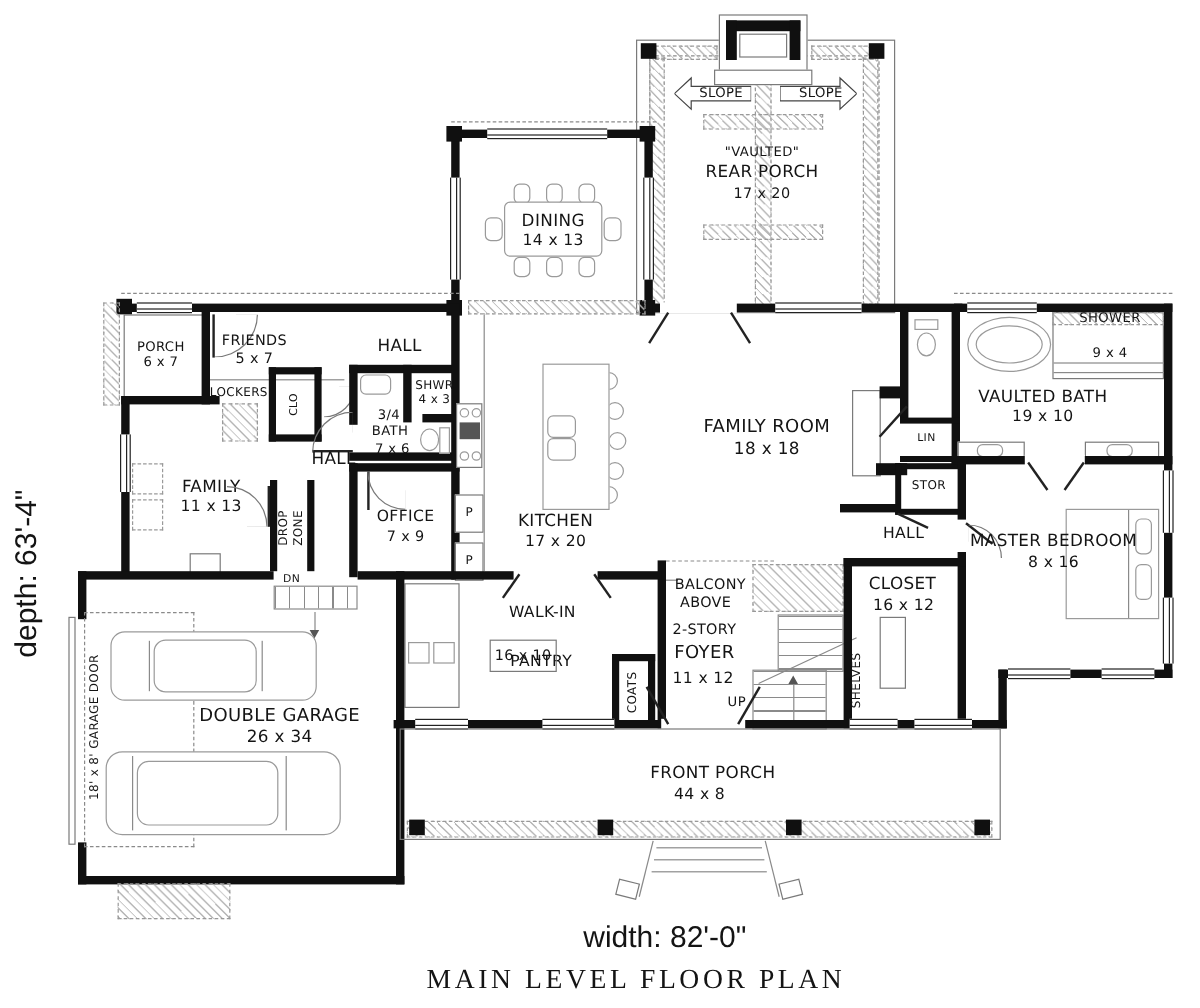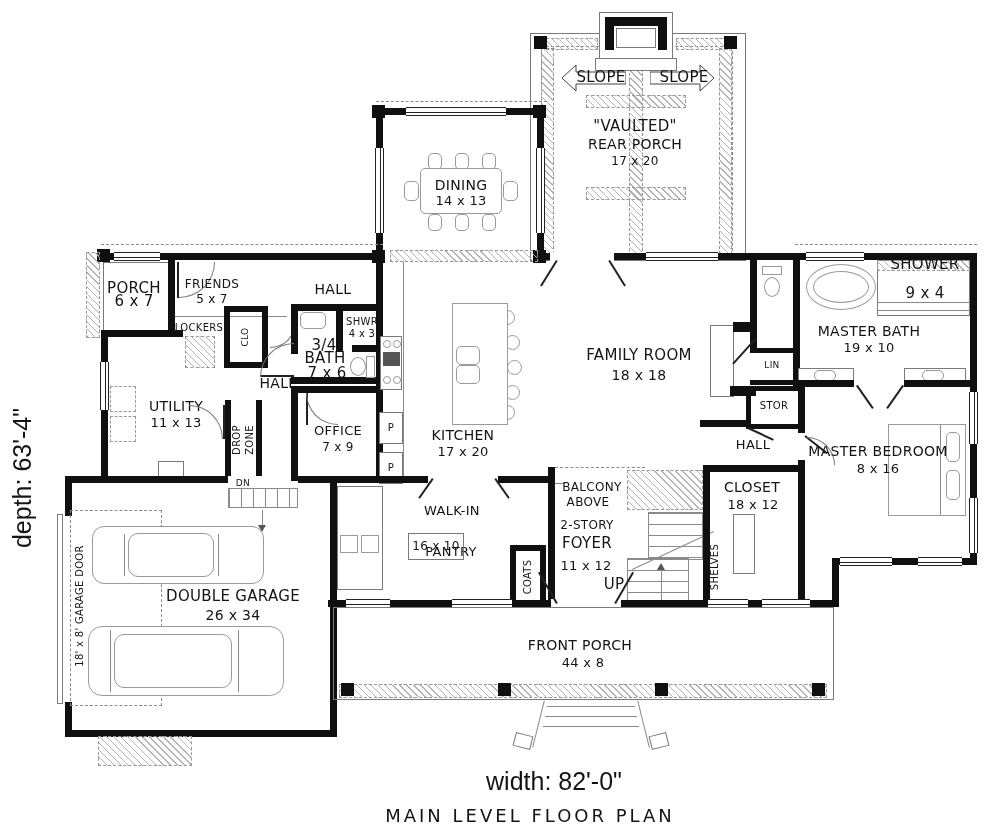--- a/index.html
+++ b/index.html
@@ -29,24 +29,24 @@
           background-image:repeating-linear-gradient(to right,#8a8a8a 0,#8a8a8a 1px,transparent 1px,transparent 12px);}
   .arc{position:absolute;box-sizing:border-box;background:transparent;}
   .arc-tl{border-top:1px solid #777;border-left:1px solid #777;border-radius:100% 0 0 0;}
   .arc-tr{border-top:1px solid #777;border-right:1px solid #777;border-radius:0 100% 0 0;}
   .arc-bl{border-bottom:1px solid #777;border-left:1px solid #777;border-radius:0 0 0 100%;}
   .arc-br{border-bottom:1px solid #777;border-right:1px solid #777;border-radius:0 0 100% 0;}
   .leaf{position:absolute;background:#222;}
   .lbl{position:absolute;color:#141414;text-align:center;line-height:1.05;white-space:nowrap;
        letter-spacing:.3px;transform:translate(-50%,-50%);}
   .rot{transform:translate(-50%,-50%) rotate(-90deg);}
-  .s9{font-size:9px}.s10{font-size:10px}.s11{font-size:15px}.s12{font-size:12px}
+  .s9{font-size:9px}.s10{font-size:10px}.s11{font-size:11px}.s12{font-size:12px}
   .s13{font-size:13px}.s14{font-size:14px}.s15{font-size:15px}
   .ls{font-family:"Liberation Sans",sans-serif;letter-spacing:0;}
-  .title{font-size:18px;letter-spacing:3px;}
+  .title{font-size:23px;letter-spacing:3px;font-family:Liberation Serif, serif;}
   .big{font-size:25px;}
   .tri-up{position:absolute;width:0;height:0;border-left:4px solid transparent;border-right:4px solid transparent;border-bottom:7px solid #555;}
   .tri-dn{position:absolute;width:0;height:0;border-left:4px solid transparent;border-right:4px solid transparent;border-top:7px solid #555;}
 </style>
 </head>
 <body>
 
 <div class="plan">
 
   <div class="thin nofill" style="left:530px;top:33px;width:216px;height:228px"></div>
@@ -145,21 +145,21 @@
   <div class="lbl s11" style="left:325px;top:359px">BATH</div>
   <div class="lbl s11" style="left:327px;top:374px">7 x 6</div>
   <div class="leaf" style="left:260px;top:375px;width:34px;height:2px"></div>
   <div class="arc arc-tl" style="left:260px;top:343px;width:34px;height:34px"></div>
 
   <div class="w" style="left:101px;top:330px;width:7px;height:151px"></div>
   <div class="winv" style="left:100px;top:362px;width:9px;height:48px"></div>
   <div class="furn dashf" style="left:110px;top:386px;width:26px;height:26px"></div>
   <div class="furn dashf" style="left:110px;top:416px;width:26px;height:26px"></div>
   <div class="thin" style="left:158px;top:461px;width:26px;height:17px"></div>
-  <div class="lbl s14" style="left:176px;top:406px">UTILITY</div>
+  <div class="lbl s14" style="left:176px;top:406px">FAMILY</div>
   <div class="lbl s13" style="left:176px;top:423px">11 x 13</div>
   <div class="lbl s14" style="left:278px;top:383px">HALL</div>
   <div class="w" style="left:225px;top:400px;width:6px;height:76px"></div>
   <div class="w" style="left:256px;top:400px;width:6px;height:76px"></div>
   <div class="lbl s10 rot" style="left:237px;top:440px">DROP</div>
   <div class="lbl s10 rot" style="left:250px;top:440px">ZONE</div>
   <div class="leaf" style="left:223px;top:405px;width:2px;height:34px"></div>
   <div class="arc arc-tr" style="left:189px;top:405px;width:34px;height:34px"></div>
   <div class="w" style="left:291px;top:386px;width:92px;height:7px"></div>
   <div class="w" style="left:291px;top:386px;width:7px;height:95px"></div>
@@ -224,21 +224,21 @@
   <div class="winh" style="left:806px;top:252px;width:58px;height:9px"></div>
   <div class="w" style="left:970px;top:253px;width:7px;height:312px"></div>
   <div class="furn" style="left:806px;top:264px;width:70px;height:46px;border-radius:50%"></div>
   <div class="furn" style="left:813px;top:271px;width:56px;height:32px;border-radius:50%"></div>
   <div class="thin nofill" style="left:877px;top:260px;width:93px;height:56px"></div>
   <div class="hatch" style="left:877px;top:260px;width:93px;height:11px"></div>
   <div class="grayline" style="left:878px;top:302px;width:92px;height:1px"></div>
   <div class="grayline" style="left:878px;top:310px;width:92px;height:1px"></div>
   <div class="lbl s11" style="left:925px;top:265px">SHOWER</div>
   <div class="lbl s11" style="left:925px;top:294px">9 x 4</div>
-  <div class="lbl s14" style="left:869px;top:331px">MASTER BATH</div>
+  <div class="lbl s14" style="left:869px;top:331px">VAULTED BATH</div>
   <div class="lbl s13" style="left:869px;top:348px">19 x 10</div>
   <div class="thin" style="left:798px;top:368px;width:56px;height:14px"></div>
   <div class="furn round" style="left:814px;top:370px;width:22px;height:11px"></div>
   <div class="thin" style="left:904px;top:368px;width:62px;height:14px"></div>
   <div class="furn round" style="left:922px;top:370px;width:22px;height:11px"></div>
   <div class="w" style="left:793px;top:380px;width:184px;height:7px"></div>
   <div class="gap" style="left:854px;top:379px;width:50px;height:9px"></div>
   <div class="leaf" style="left:856px;top:386px;width:2px;height:28px;transform:rotate(-35deg);transform-origin:top left"></div>
   <div class="leaf" style="left:902px;top:386px;width:2px;height:28px;transform:rotate(35deg);transform-origin:top right"></div>
 
@@ -272,21 +272,21 @@
   <div class="flight" style="left:627px;top:558px;width:62px;height:50px"></div>
   <div class="grayline" style="left:628px;top:550px;width:90px;height:1px;transform:rotate(-25deg)"></div>
   <div class="grayline" style="left:661px;top:570px;width:1px;height:34px"></div>
   <div class="tri-up" style="left:657px;top:563px"></div>
   <div class="lbl s11" style="left:614px;top:585px">UP</div>
   <div class="w" style="left:548px;top:467px;width:7px;height:140px"></div>
   <div class="w" style="left:703px;top:465px;width:7px;height:142px"></div>
   <div class="w" style="left:703px;top:465px;width:102px;height:7px"></div>
   <div class="lbl s10 rot" style="left:715px;top:567px">SHELVES</div>
   <div class="lbl s14" style="left:752px;top:487px">CLOSET</div>
-  <div class="lbl s13" style="left:753px;top:505px">18 x 12</div>
+  <div class="lbl s13" style="left:753px;top:505px">16 x 12</div>
   <div class="thin" style="left:733px;top:514px;width:22px;height:60px"></div>
 
   <div class="w" style="left:510px;top:545px;width:36px;height:6px"></div>
   <div class="w" style="left:510px;top:545px;width:6px;height:58px"></div>
   <div class="w" style="left:540px;top:545px;width:6px;height:58px"></div>
   <div class="lbl s10 rot" style="left:528px;top:577px">COATS</div>
 
   <div class="w" style="left:65px;top:476px;width:163px;height:7px"></div>
   <div class="w" style="left:298px;top:476px;width:130px;height:7px"></div>
   <div class="w" style="left:498px;top:476px;width:53px;height:7px"></div>
@@ -331,21 +331,21 @@
   <div class="leaf" style="left:556px;top:568px;width:2px;height:36px;transform:rotate(-30deg);transform-origin:bottom left"></div>
   <div class="leaf" style="left:614px;top:568px;width:2px;height:36px;transform:rotate(30deg);transform-origin:bottom right"></div>
   <div class="winh" style="left:708px;top:599px;width:40px;height:9px"></div>
   <div class="winh" style="left:762px;top:599px;width:48px;height:9px"></div>
   <div class="thin nofill" style="left:333px;top:607px;width:501px;height:93px"></div>
   <div class="hatch" style="left:339px;top:684px;width:488px;height:14px"></div>
   <div class="post" style="left:341px;top:683px;width:13px;height:13px"></div>
   <div class="post" style="left:498px;top:683px;width:13px;height:13px"></div>
   <div class="post" style="left:655px;top:683px;width:13px;height:13px"></div>
   <div class="post" style="left:812px;top:683px;width:13px;height:13px"></div>
-  <div class="lbl s14" style="left:580px;top:645px">FRONT PORCH</div>
+  <div class="lbl s14" style="left:594px;top:645px">FRONT PORCH</div>
   <div class="lbl s13" style="left:583px;top:663px">44 x 8</div>
 
   <div class="grayline" style="left:547px;top:706px;width:88px;height:1px"></div>
   <div class="grayline" style="left:545px;top:716px;width:92px;height:1px"></div>
   <div class="grayline" style="left:543px;top:726px;width:96px;height:1px"></div>
   <div class="grayline" style="left:538px;top:700px;width:1px;height:48px;transform:rotate(14deg)"></div>
   <div class="grayline" style="left:643px;top:700px;width:1px;height:48px;transform:rotate(-14deg)"></div>
   <div class="thin nofill" style="left:514px;top:734px;width:18px;height:14px;transform:rotate(14deg)"></div>
   <div class="thin nofill" style="left:650px;top:734px;width:18px;height:14px;transform:rotate(-14deg)"></div>
 

